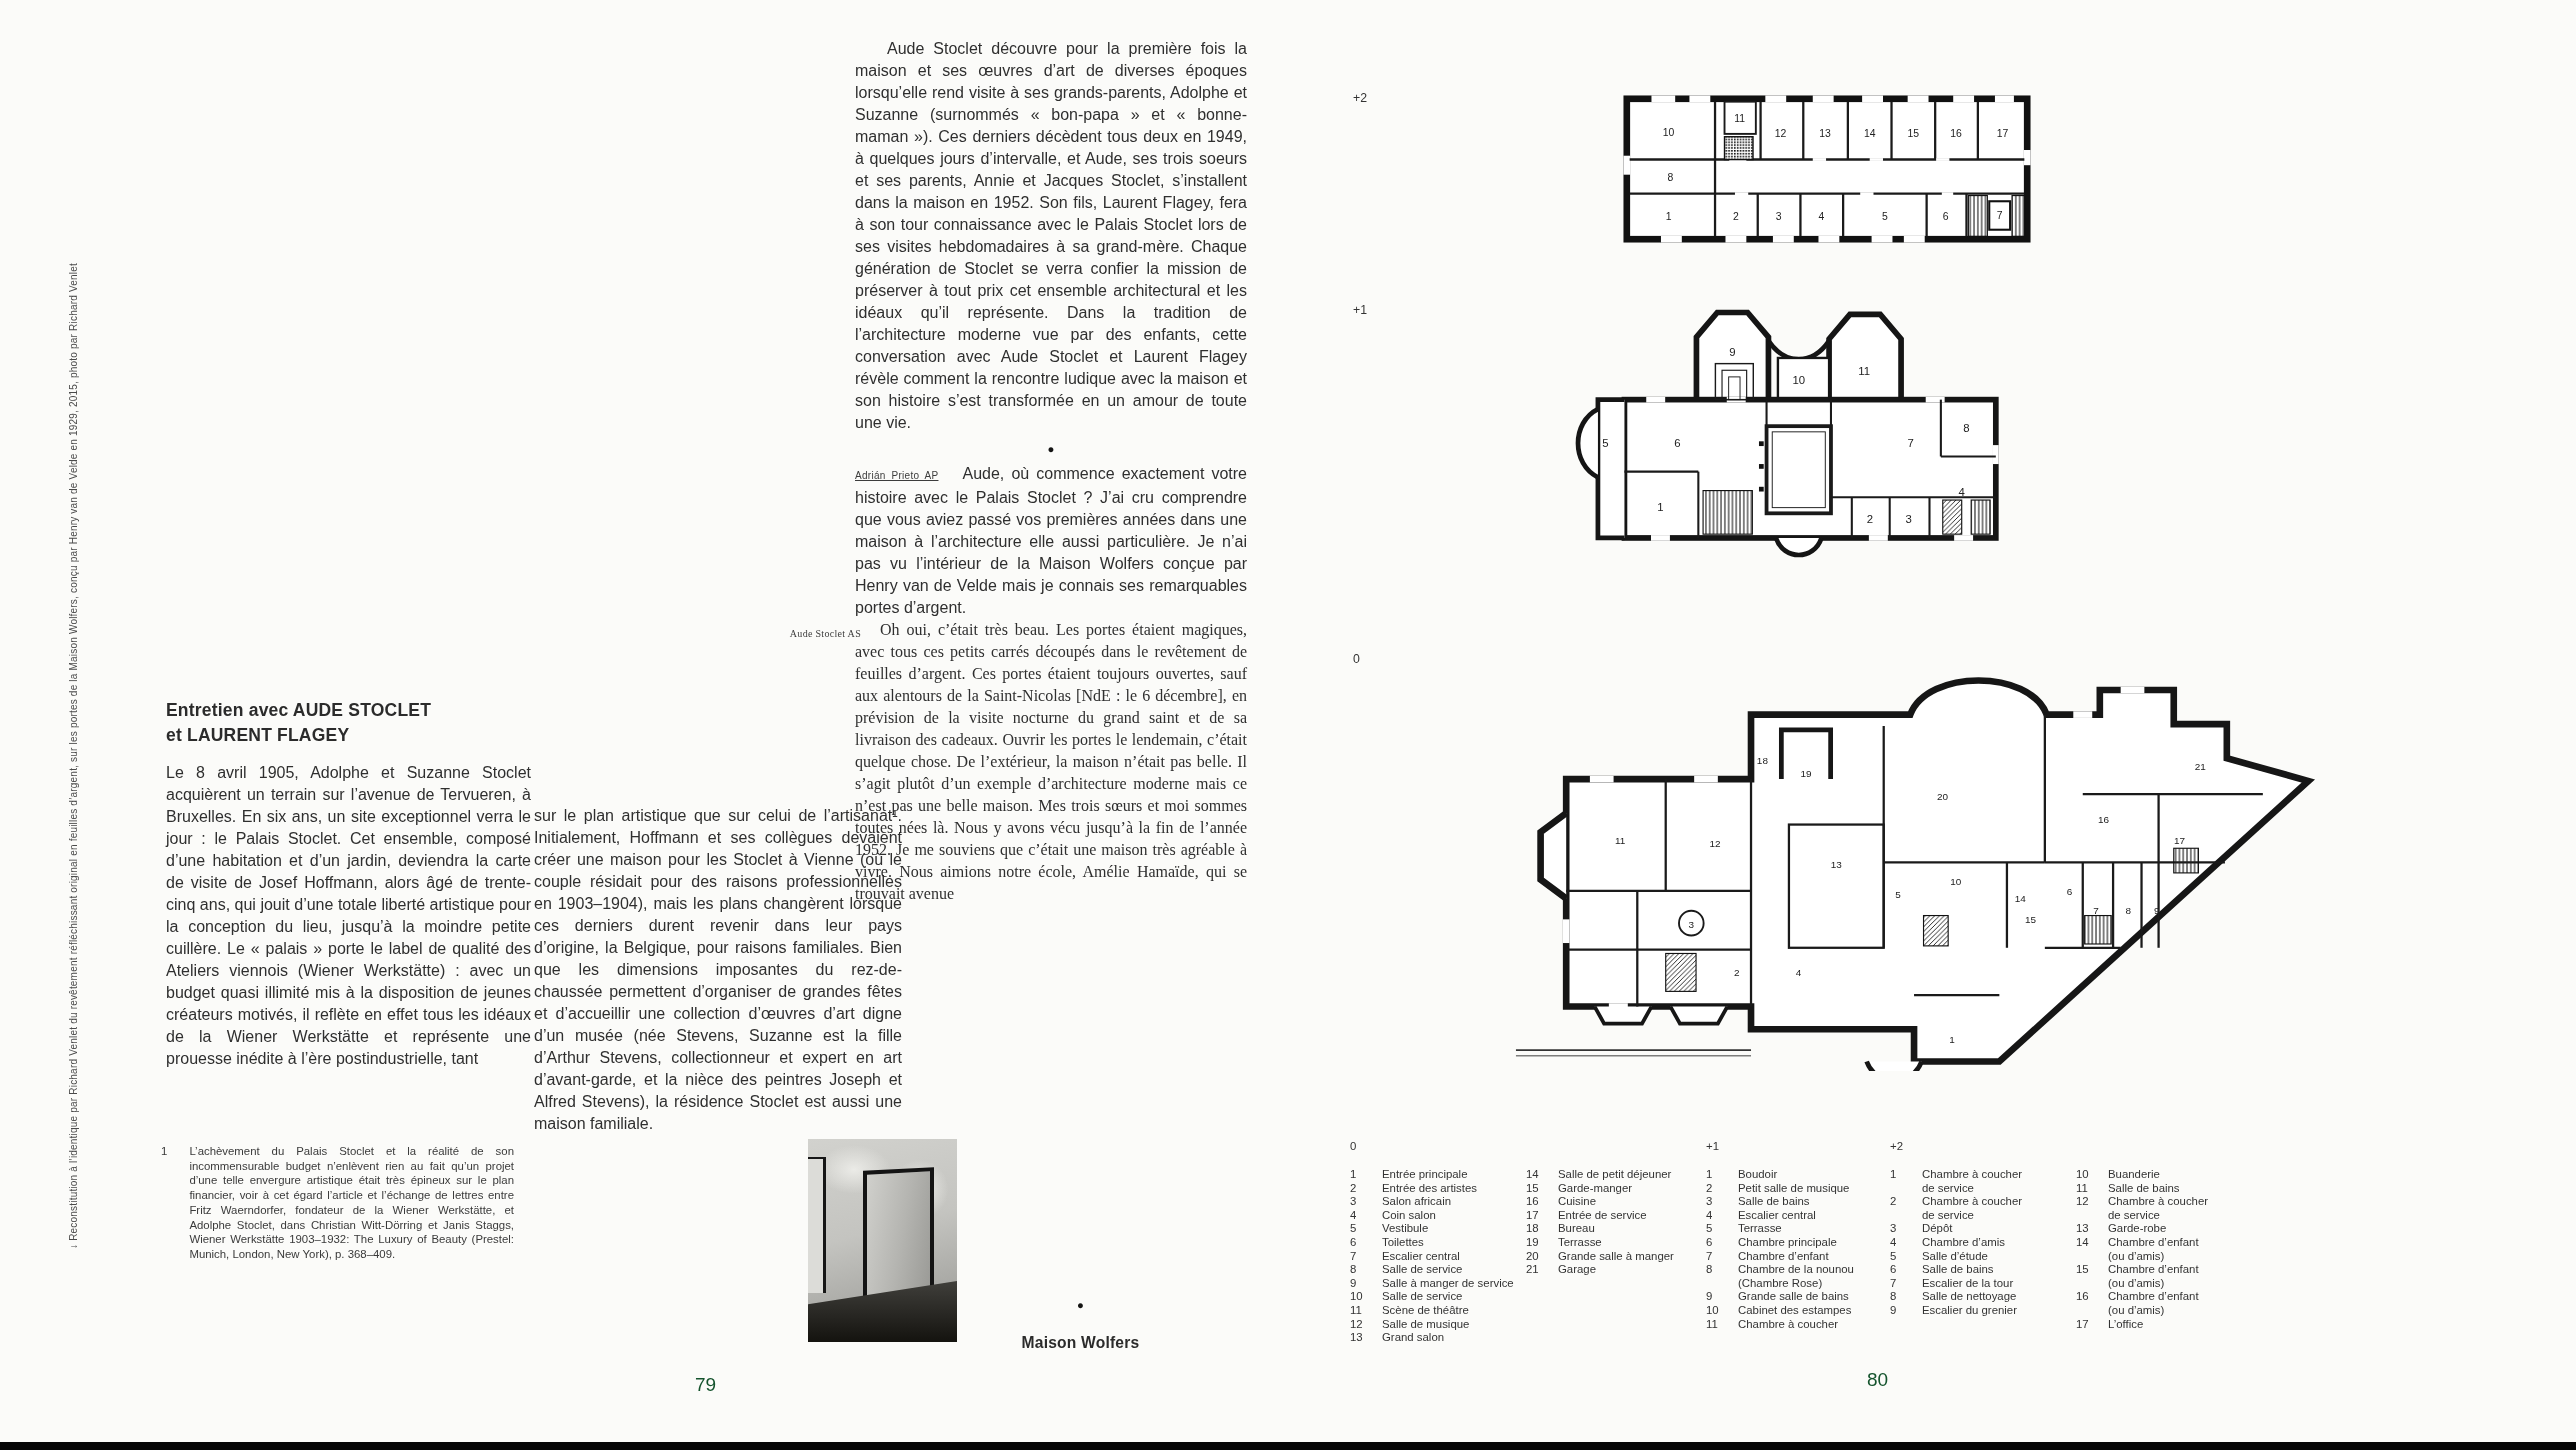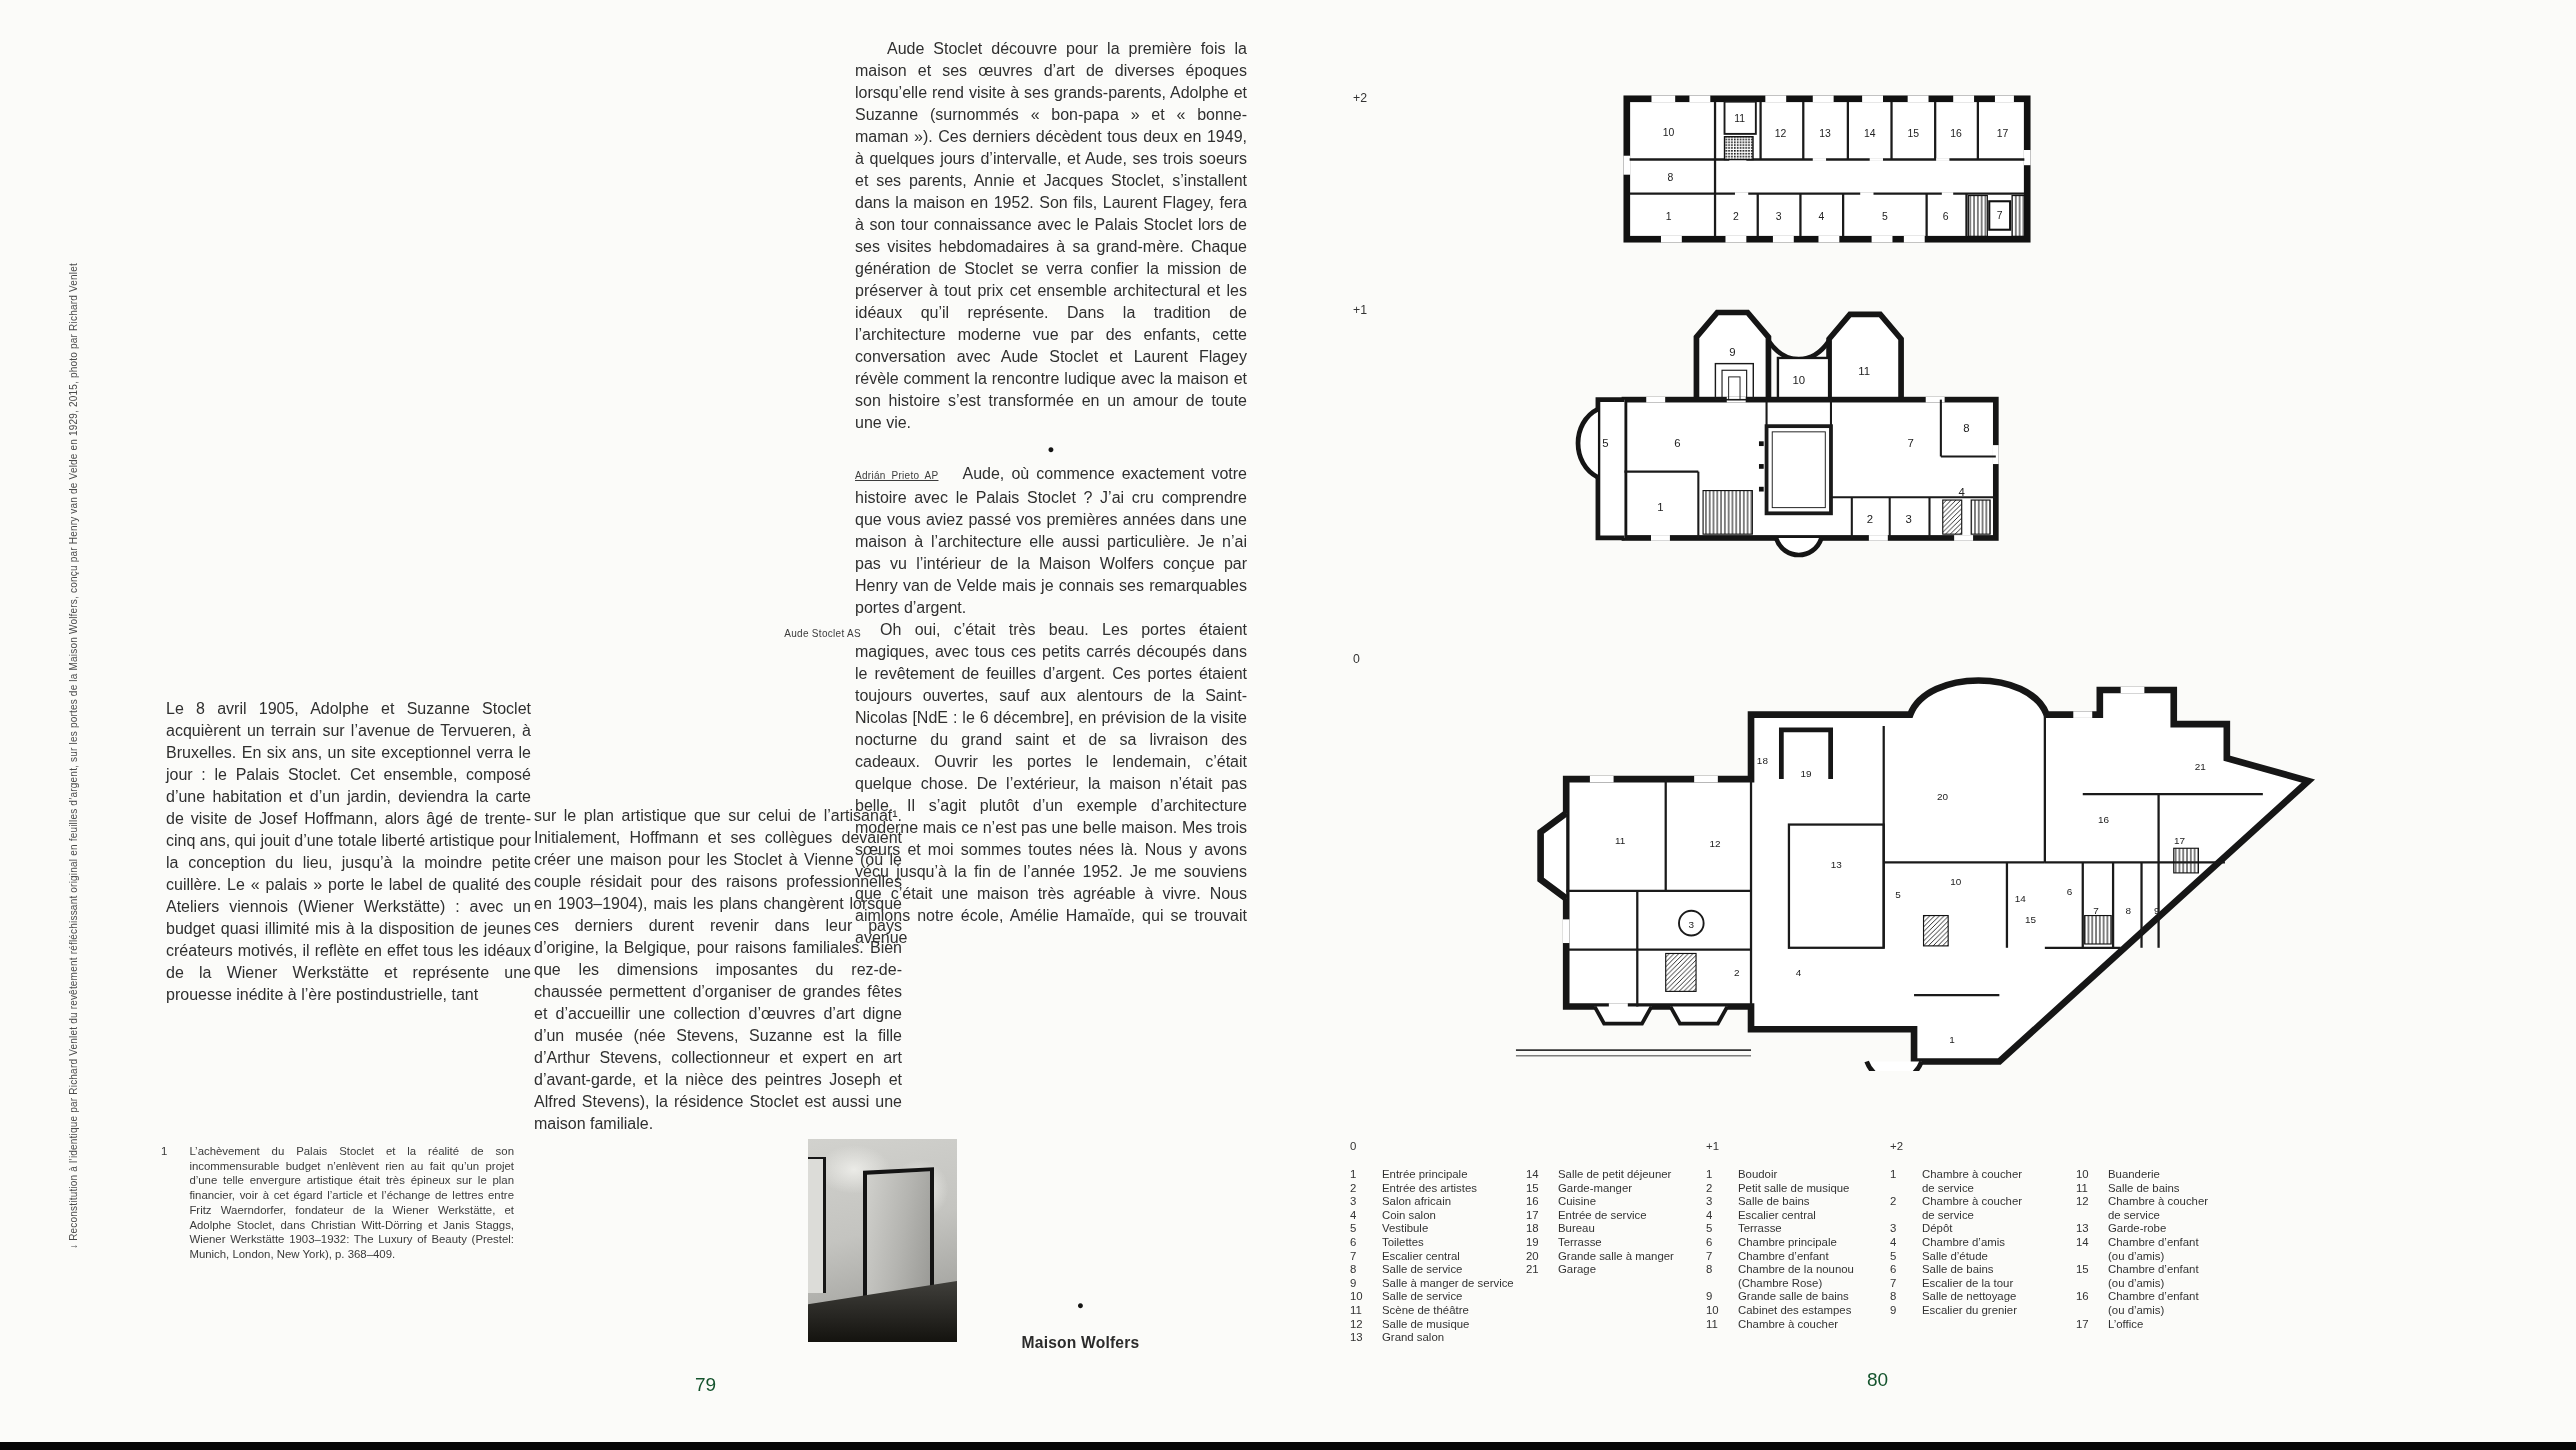--- a/index.html
+++ b/index.html
@@ -15,21 +15,21 @@
            white-space:pre-line;letter-spacing:0.2px;margin:0 0 14.2px 0;text-align:left;}
   .footnote{display:flex;width:353px;font-size:11.4px;line-height:14.7px;
             color:#3a3a3a;text-align:justify;hyphens:auto;}
   .fn-num{width:28.4px;flex:none;}
   .fn-text{flex:1;}
   .spk{font-size:10px;color:#3c3c3c;letter-spacing:0.3px;}
   .intro{text-indent:32px;}
   .sep-dot{text-align:center;font-size:11.4px;line-height:1;margin:9.5px 0 8.5px;color:#141414;text-indent:0;}
   .qblock{margin-left:28.4px;}
   .qblock .spk{margin-right:24px;text-decoration:underline;}
-  .ablock{position:relative;text-indent:25px;}
+  .ablock{position:relative;text-indent:25px;font-family:Liberation Serif, serif;}
   .spk-hang{position:absolute;left:-106px;top:3.8px;width:112px;text-align:right;text-indent:0;}
   .photo{overflow:hidden;background:linear-gradient(165deg,#d2d2ce 0%,#c4c4c0 45%,#a9a9a5 75%,#8e8e8a 100%);}
   .patch1{position:absolute;left:6%;top:3%;width:50%;height:24%;
           background:radial-gradient(ellipse at center,#ebebe7 0%,rgba(235,235,231,0) 70%);}
   .patch2{position:absolute;right:4%;top:9%;width:42%;height:32%;
           background:radial-gradient(ellipse at center,#eeeeea 0%,rgba(238,238,234,0) 65%);}
   .door-left{position:absolute;left:0;top:9%;width:10%;height:66%;background:#dcdcd8;
              border-right:3.8px solid #161616;border-top:2.8px solid #161616;}
   .door{position:absolute;left:37%;top:15%;width:42%;height:60%;
         background:linear-gradient(100deg,#d0d0cc,#b4b4b0 55%,#9a9a96);
@@ -55,20 +55,22 @@
 </head>
 <body>
 
 <div class="spread">
 
   <div class="abs vcap" style="left:68px;top:1249px;width:1033px;">↓ Reconstitution à l’identique par Richard Venlet du revêtement réfléchissant original en feuilles d’argent, sur les portes de la Maison Wolfers, conçu par Henry van de Velde en 1929, 2015, photo par Richard Venlet</div>
 
   <div>
 
     <div class="abs body-col" style="left:166px;top:698px;width:365px;">
+      <h1 class="heading">Entretien avec AUDE STOCLET
+et LAURENT FLAGEY</h1>
       <p>Le 8 avril 1905, Adolphe et Suzanne Stoclet acquièrent un terrain sur l’avenue de Tervueren, à Bruxelles. En six ans, un site exceptionnel verra le jour : le Palais Stoclet. Cet ensemble, composé d’une habitation et d’un jardin, deviendra la carte de visite de Josef Hoffmann, alors âgé de trente-cinq ans, qui jouit d’une totale liberté artistique pour la conception du lieu, jusqu’à la moindre petite cuillère. Le « palais » porte le label de qualité des Ateliers viennois (Wiener Werkstätte) : avec un budget quasi illimité mis à la disposition de jeunes créateurs motivés, il reflète en effet tous les idéaux de la Wiener Werkstätte et représente une prouesse inédite à l’ère postindustrielle, tant</p>
     </div>
 
     <div class="abs footnote" style="left:161px;top:1144px;">
       <span class="fn-num">1</span>
       <span class="fn-text">L’achèvement du Palais Stoclet et la réalité de son incommensurable budget n’enlèvent rien au fait qu’un projet d’une telle envergure artistique était très épineux sur le plan financier, voir à cet égard l’article et l’échange de lettres entre Fritz Waerndorfer, fondateur de la Wiener Werkstätte, et Adolphe Stoclet, dans Christian Witt-Dörring et Janis Staggs, Wiener Werkstätte 1903–1932: The Luxury of Beauty (Prestel: Munich, London, New York), p. 368–409.</span>
     </div>
 
     <div class="abs body-col" style="left:534px;top:761px;width:368px;margin-top:44px;">
       <p>sur le plan artistique que sur celui de l’artisanat¹. Initialement, Hoffmann et ses collègues devaient créer une maison pour les Stoclet à Vienne (où le couple résidait pour des raisons professionnelles en 1903–1904), mais les plans changèrent lorsque ces derniers durent revenir dans leur pays d’origine, la Belgique, pour raisons familiales. Bien que les dimensions imposantes du rez-de-chaussée permettent d’organiser de grandes fêtes et d’accueillir une collection d’œuvres d’art digne d’un musée (née Stevens, Suzanne est la fille d’Arthur Stevens, collectionneur et expert en art d’avant-garde, et la nièce des peintres Joseph et Alfred Stevens), la résidence Stoclet est aussi une maison familiale.</p>

